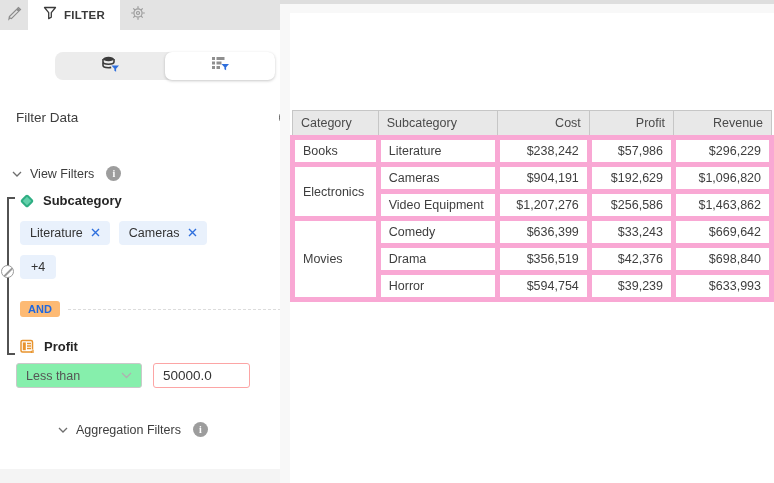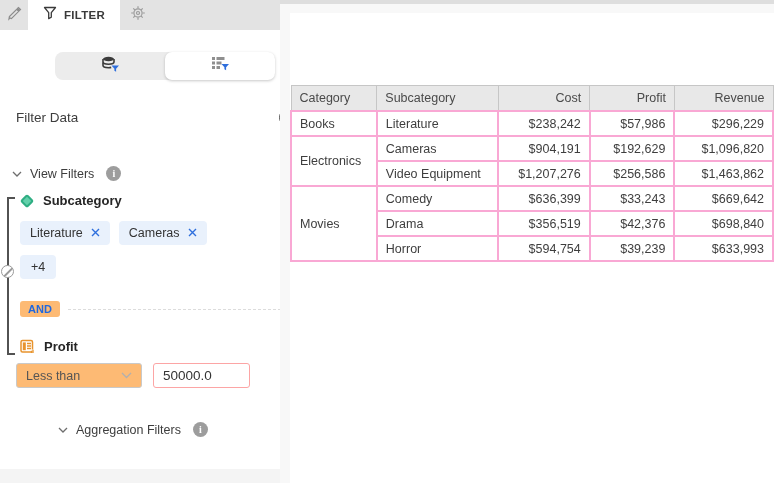--- a/index.html
+++ b/index.html
@@ -60,43 +60,43 @@
   .chev-spacer { margin-left:auto; }
 
   .and-row { display:flex; align-items:center; margin-top:22px; padding:0 14px 0 20px; }
   .and-badge { font-size:11px; font-weight:bold; color:#2168dd; background:#fdba74;
                border-radius:3px; padding:2px 8px; }
   .and-dash { flex:1; border-top:1px dashed #dcdcdc; margin-left:8px; }
 
   .profit-row { margin-top:22px; }
   .measure-icon { width:15px; height:15px; }
   .controls-row { margin-top:9px; padding:0 16px; display:flex; gap:11px; }
-  .fake-select { width:126px; height:25px; border:1px solid #c9c9c9; border-radius:3px; background:#fdba74;
+  .fake-select { width:126px; height:25px; border:1px solid #c9c9c9; border-radius:3px; background:#86efac;
                  display:flex; align-items:center; padding:0 9px; font-size:12.5px; color:#555; }
   .fake-select .sel-chev { margin-left:auto; }
   .num-input { width:97px; height:25px; border:1px solid #fca5a5; border-radius:3px;
                font-size:13.5px; color:#333; padding:0 9px; font-family:"Liberation Sans",sans-serif; outline:none; }
 
   .hint-row { margin-top:16px; padding:0 16px; display:flex; align-items:center; gap:6px;
               font-size:12.5px; color:#a3a3a3; }
   .hint-plus { width:15px; height:15px; border:1.2px solid #aaa; border-radius:50%; position:relative; }
   .hint-plus::before, .hint-plus::after { content:""; position:absolute; background:#aaa; }
   .hint-plus::before { left:3px; right:3px; top:50%; height:1.2px; margin-top:-0.6px; }
   .hint-plus::after  { top:3px; bottom:3px; left:50%; width:1.2px; margin-left:-0.6px; }
   .sidebar-footer { position:absolute; bottom:0; left:0; right:0; height:14px; background:#f4f4f4; }
 
   
   .canvas { position:absolute; left:280px; top:0; width:494px; height:483px; background:#f8f8f8; }
   .canvas-topbar { height:4px; background:#dedede; }
   .widget-card { position:absolute; left:10px; top:13px; right:0; bottom:0; background:#fff; }
 
-  table.data { position:absolute; left:0; top:72px; border-collapse:collapse; table-layout:fixed; }
+  table.data { position:absolute; left:0; top:97px; border-collapse:collapse; table-layout:fixed; }
   table.data th { background:#e8e8e8; border:1px solid #c6c6c6; font-weight:normal;
                   font-size:12.5px; color:#4a4a4a; padding:5px 8px; height:25px; }
-  table.data td { border:2px solid #f9a8d4; font-size:12.5px; color:#3e3e3e;
+  table.data td { border:5px solid #f9a8d4; font-size:12.5px; color:#3e3e3e;
                   padding:4px 8px; height:25px; background:#fff; }
   table.data .left { text-align:left; }
   table.data .right { text-align:right; }
   table.data td.cat { vertical-align:middle; }
 
   .chev svg { display:block; }
 </style>
 </head>
 <body>
 

